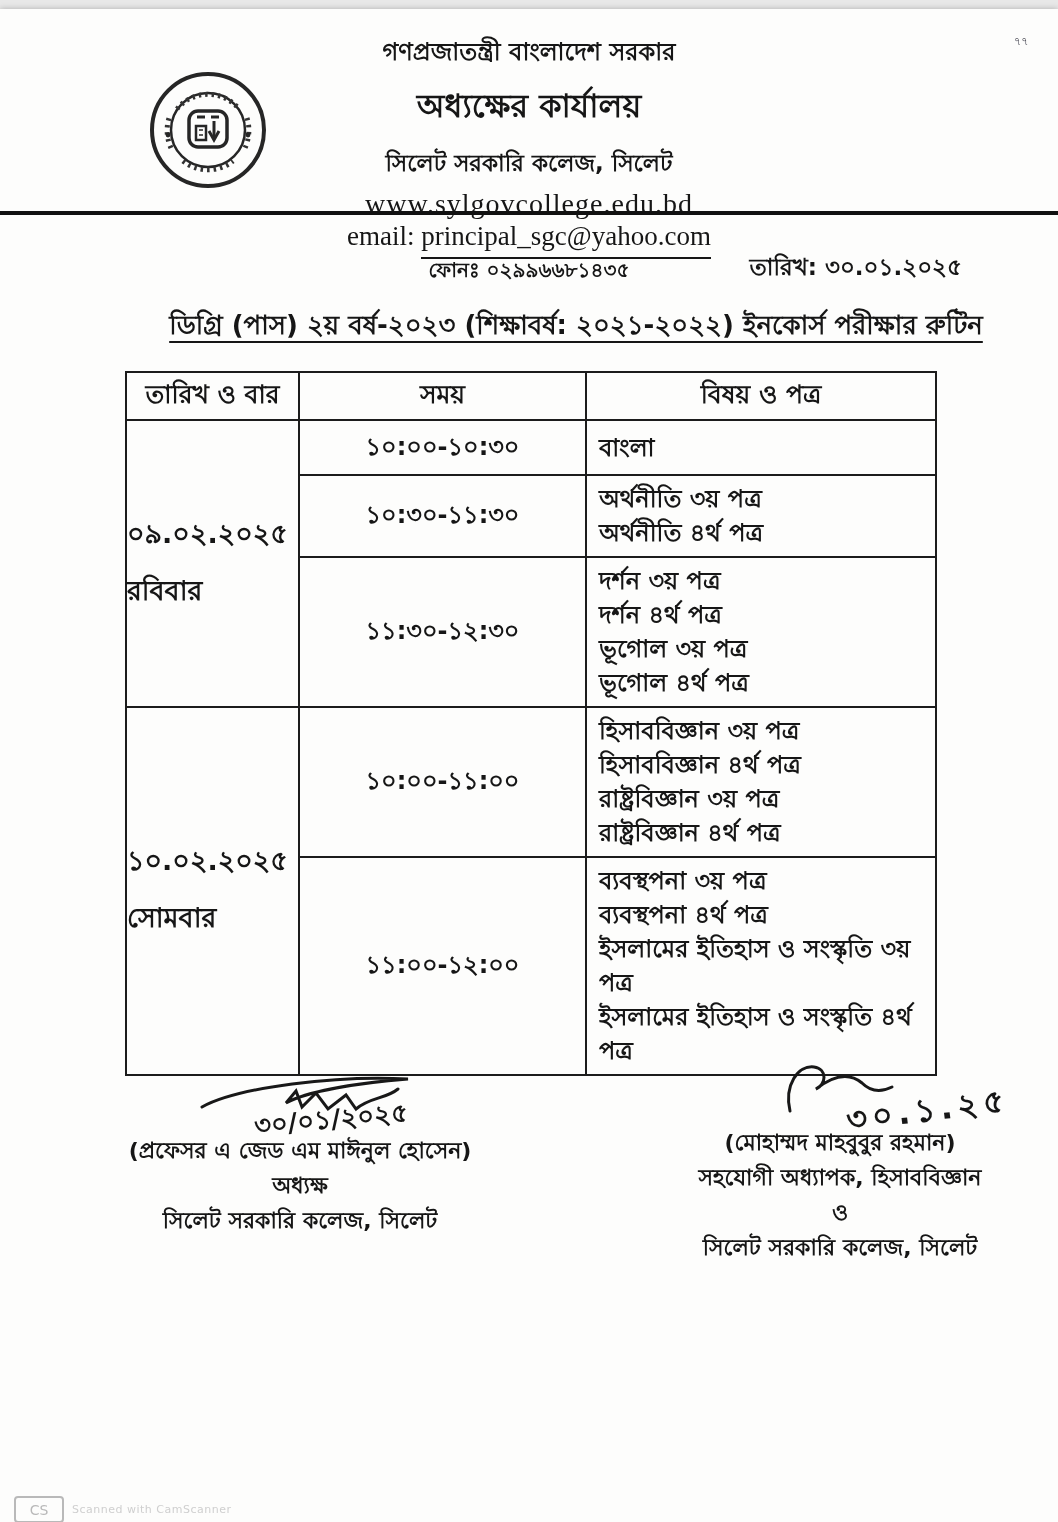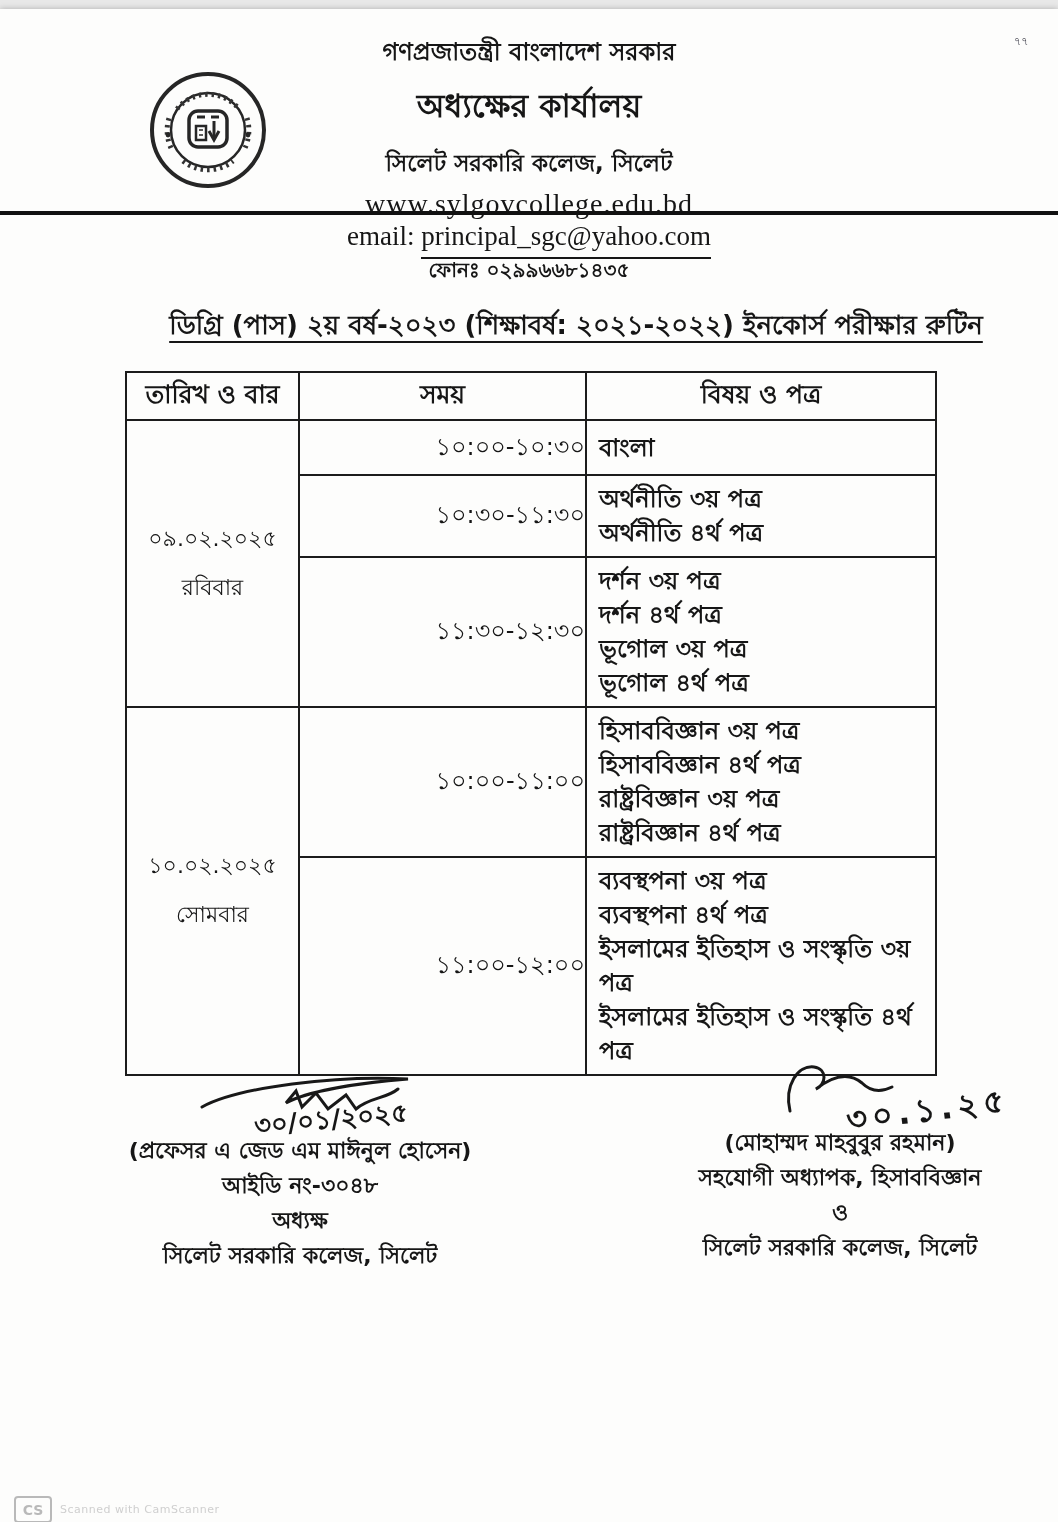--- a/index.html
+++ b/index.html
@@ -25,44 +25,44 @@
   
   .date-line { position:absolute; top:240px; right:96px; font-size:23px; font-weight:700; }
   .doc-title { position:absolute; top:296px; left:96px; width:960px; text-align:center;
                font-size:26px; font-weight:700;
                text-decoration:underline; text-decoration-thickness:2px; text-underline-offset:7px; }
   
   table.routine { position:absolute; top:362px; left:125px; width:810px;
                   border-collapse:collapse; table-layout:fixed; }
   .routine th, .routine td { border:2px solid #1c1c1c; vertical-align:middle; }
   .routine th { font-size:25px; font-weight:700; height:48px; text-align:center; }
-  .datecell { text-align:center; font-weight:400; font-size:22px; }
+  .datecell { text-align:left; font-weight:700; font-size:27px; }
   .datecell .day { margin-top:12px; }
-  .timecell { text-align:right; font-weight:400; font-size:24px; }
+  .timecell { text-align:center; font-weight:700; font-size:24px; }
   .subjcell { text-align:left; padding:6px 10px 6px 12px; font-size:24px; font-weight:600; }
   .subjcell div { line-height:34px; }
   .rh1{height:55px}.rh2{height:80px}.rh3{height:137px}.rh4{height:141px}.rh5{height:140px}
   
   .note { position:absolute; top:982px; left:120px; font-size:25px; font-weight:700; }
   
   .sign { position:absolute; text-align:center; }
   .sign-left  { top:1058px; left:126px; width:348px; }
   .sign-right { top:1050px; left:638px; width:404px; }
   .sig-area { position:relative; height:66px; }
   .hand { position:absolute; font-weight:700; white-space:nowrap; }
   .hand-left  { left:128px; top:32px; font-size:26px; transform:rotate(-5deg); }
   .hand-right { left:208px; top:26px; font-size:32px; transform:rotate(-7deg); letter-spacing:5px; }
   .sign div.line { line-height:35px; font-weight:700; }
   .sign-left  .line { font-size:22px; }
   .sign-right .line { font-size:22px; line-height:31px; }
   .sign-right .conj { line-height:29px; }
   
   .camscan { position:absolute; left:14px; bottom:8px; display:flex; align-items:center; gap:8px; }
-  .cs-box { width:38px; height:27px; border:2px solid #b9b9b9; border-radius:4px; color:#b9b9b9;
-            font-size:14px; font-weight:700; display:flex; align-items:center; justify-content:center; }
+  .cs-box { width:50px; height:27px; border:2px solid #b9b9b9; border-radius:4px; color:#b9b9b9;
+            font-size:14px; font-weight:400; display:flex; align-items:center; justify-content:center; }
   .cs-text { font-size:11px; color:#cfcfcf; letter-spacing:.5px; }
 </style>
 </head>
 <body>
 
 <div class="page">
 
   <div class="logo-wrap">
     <svg viewBox="0 0 122 122" width="122" height="122">
       <circle cx="61" cy="61" r="56" fill="none" stroke="#262626" stroke-width="4"></circle>
@@ -92,20 +92,21 @@
     <div class="h-email">
       <span>email:</span>
       <span class="u">principal_sgc@yahoo.com</span>
     </div>
     <div class="h-phone">ফোনঃ ০২৯৯৬৬৮১৪৩৫</div>
   </div>
 
   <div class="rule"></div>
   <div class="corner-mark">৭৭</div>
 
+  <div class="date-line">তারিখ: ৩০.০১.২০২৫</div>
   <div class="doc-title">ডিগ্রি (পাস) ২য় বর্ষ-২০২৩ (শিক্ষাবর্ষ: ২০২১-২০২২) ইনকোর্স পরীক্ষার রুটিন</div>
 
   <table class="routine">
     <colgroup>
         <col style="width:173px">
         <col style="width:287px">
         <col style="width:350px">
       </colgroup>
     <thead>
       <tr>
@@ -168,21 +169,20 @@
 
 
   <div class="sign sign-left">
     <div class="sig-area">
       <svg width="230" height="50" viewBox="0 0 230 50" style="position:absolute;left:72px;top:6px;">
         <path d="M4,34 C40,14 140,2 210,6 C160,10 110,18 88,30 L98,18 L104,34 L118,20 L130,36 L148,22 L158,36 C172,24 188,26 200,16" fill="none" stroke="#181818" stroke-width="3" stroke-linecap="round"></path>
       </svg>
       <span class="hand hand-left">৩০/০১/২০২৫</span>
     </div>
     <div class="line">(প্রফেসর এ জেড এম মাঈনুল হোসেন)</div>
-    <div class="line">আইডি নং-৩০৪৮</div>
     <div class="line">অধ্যক্ষ</div>
     <div class="line">সিলেট সরকারি কলেজ, সিলেট</div>
   </div>
 
   <div class="sign sign-right">
     <div class="sig-area">
       <svg width="120" height="55" viewBox="0 0 120 55" style="position:absolute;left:140px;top:0;">
         <path d="M12,52 C6,26 20,6 36,8 C50,10 48,26 38,30 C56,16 72,14 84,24 C92,32 102,34 114,28" fill="none" stroke="#181818" stroke-width="3" stroke-linecap="round"></path>
       </svg>
       <span class="hand hand-right">৩০.১.২৫</span>

